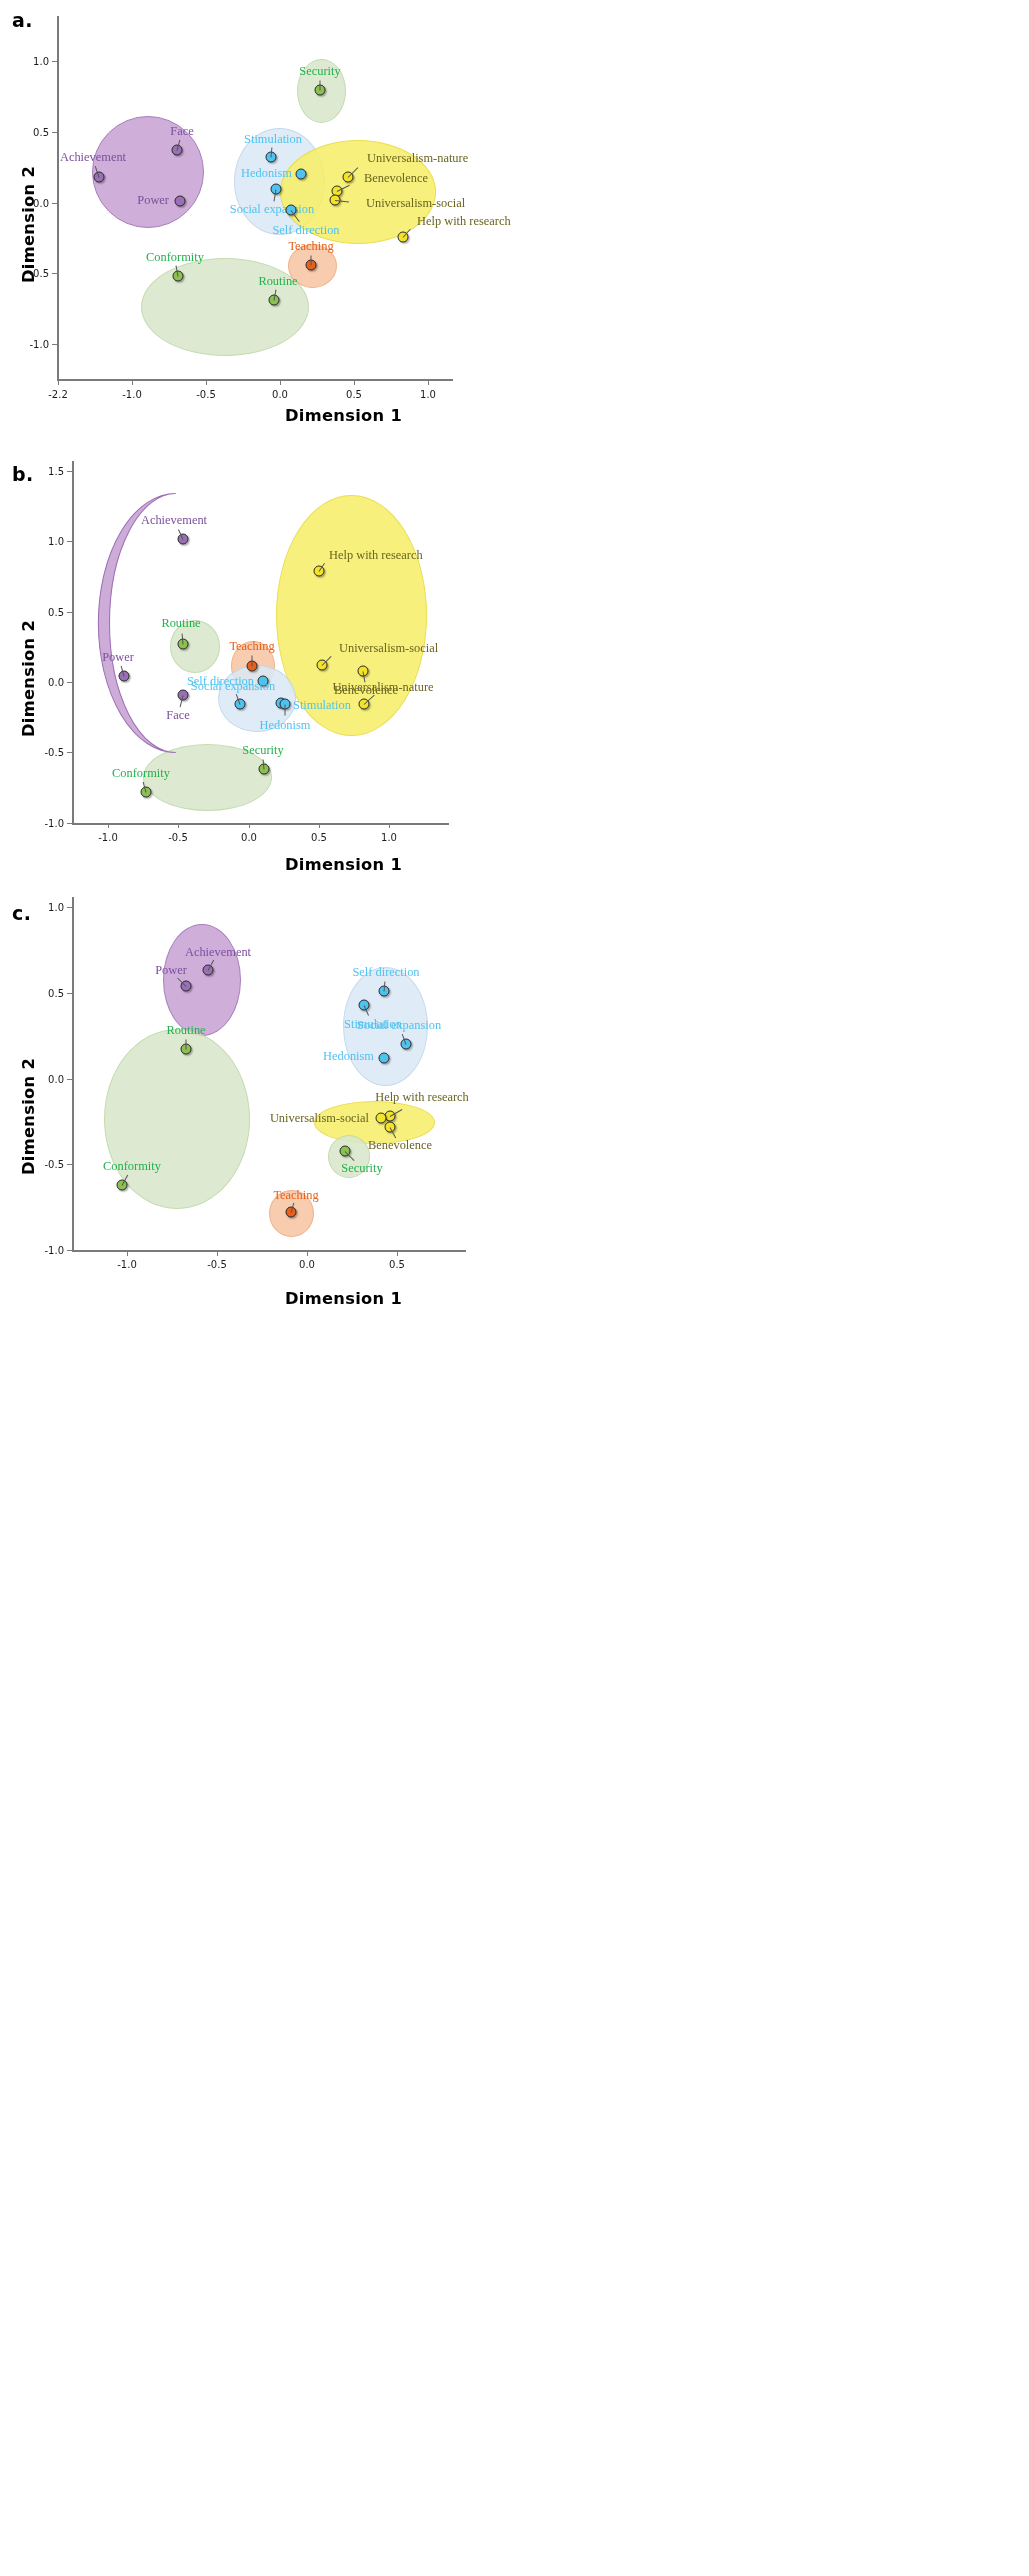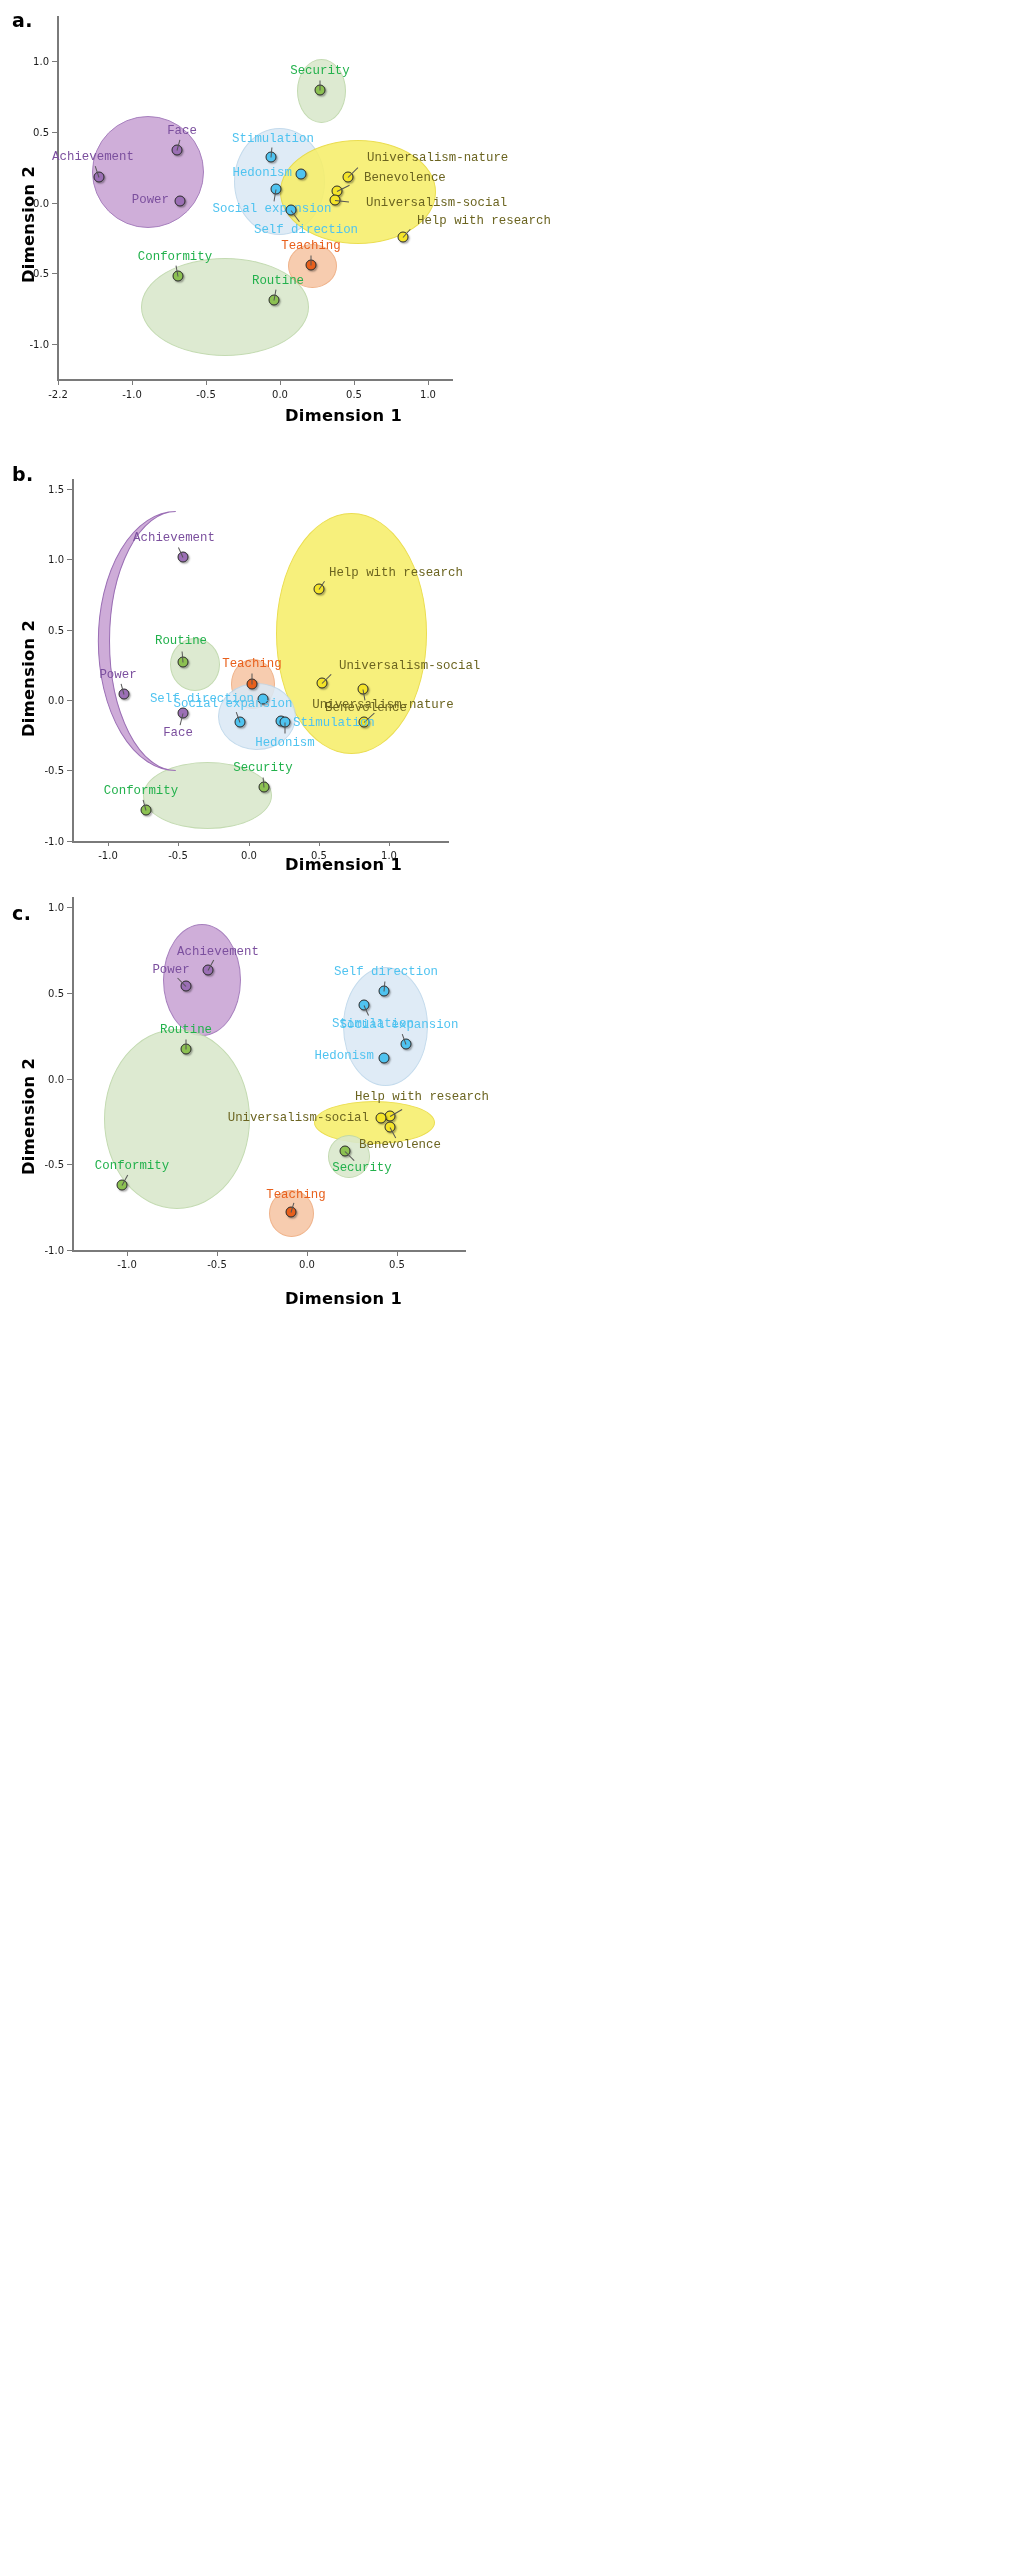--- a/index.html
+++ b/index.html
@@ -26,21 +26,21 @@
   .axis-line{position:absolute;background:#7a7a7a;}
   .axis-line.v{width:1.4px;}
   .axis-line.h{height:1.5px;}
   .tick{position:absolute;background:#7a7a7a;}
   .tick.v{width:1.2px;height:5.1px;}
   .tick.h{height:1.2px;width:5.1px;}
   .blob{position:absolute;border-radius:50%;}
   .pt{position:absolute;width:11px;height:11px;border-radius:50%;
       border:1.7px solid #2b2b2b;box-sizing:border-box;
       box-shadow:1.3px 1.3px 1.7px rgba(0,0,0,.32);transform:translate(-50%,-50%);}
-  .lbl{position:absolute;font-family:Liberation Mono, monospace;
+  .lbl{position:absolute;font-family:Liberation Serif, serif;
        font-size:12.4px;white-space:nowrap;line-height:1;text-align:center;}
   .lbl.c{transform:translate(-50%,-50%);}
   .lead{position:absolute;height:0;border-top:1.1px solid #555;transform-origin:0 50%;}
   .plotarea{position:absolute;overflow:visible;}
 </style>
 </head>
 <body>
 
 <div class="panel" id="panel-a">
   <div class="panel-letter" style="left:12px;top:8.6px;">a.</div>
@@ -120,21 +120,21 @@
       <div class="pt" title="Routine" style="left: 216px; top: 274px; background: rgb(140, 193, 82);"></div>
       <div class="lbl c" style="color: rgb(34, 177, 76); top: 255px; left: 220px;">Routine</div>
       <div class="lead" style="left: 216px; top: 274px; width: 10.5px; transform: rotate(-79.6952deg);"></div>
     </div>
 </div>
 
 <div class="panel" id="panel-b">
   <div class="panel-letter" style="left:12px;top:26px;">b.</div>
   <div class="axis-title y" style="left:19px;top:300px;">Dimension 2</div>
   <div class="axis-title" style="left:172px;top:418px;width:343px;text-align:center;">Dimension 1</div>
-  <div class="plotarea" id="plot-b" style="left:73px;top:34px;width:352px;height:352px;margin-top:18px;">
+  <div class="plotarea" id="plot-b" style="left:73px;top:34px;width:352px;height:352px;">
       <div class="axis-line v" style="left: -0.9px; top: -10.3px; height: 364px;"></div>
       <div class="axis-line h" style="left: -0.9px; top: 352px; width: 377px;"></div>
       <div class="tick h" style="left: -6px; top: 0px;"></div>
       <div class="tick-label y" style="left: -45px; top: 0px; width: 36px;">1.5</div>
       <div class="tick h" style="left: -6px; top: 70px;"></div>
       <div class="tick-label y" style="left: -45px; top: 70px; width: 36px;">1.0</div>
       <div class="tick h" style="left: -6px; top: 141px;"></div>
       <div class="tick-label y" style="left: -45px; top: 141px; width: 36px;">0.5</div>
       <div class="tick h" style="left: -6px; top: 211px;"></div>
       <div class="tick-label y" style="left: -45px; top: 211px; width: 36px;">0.0</div>

